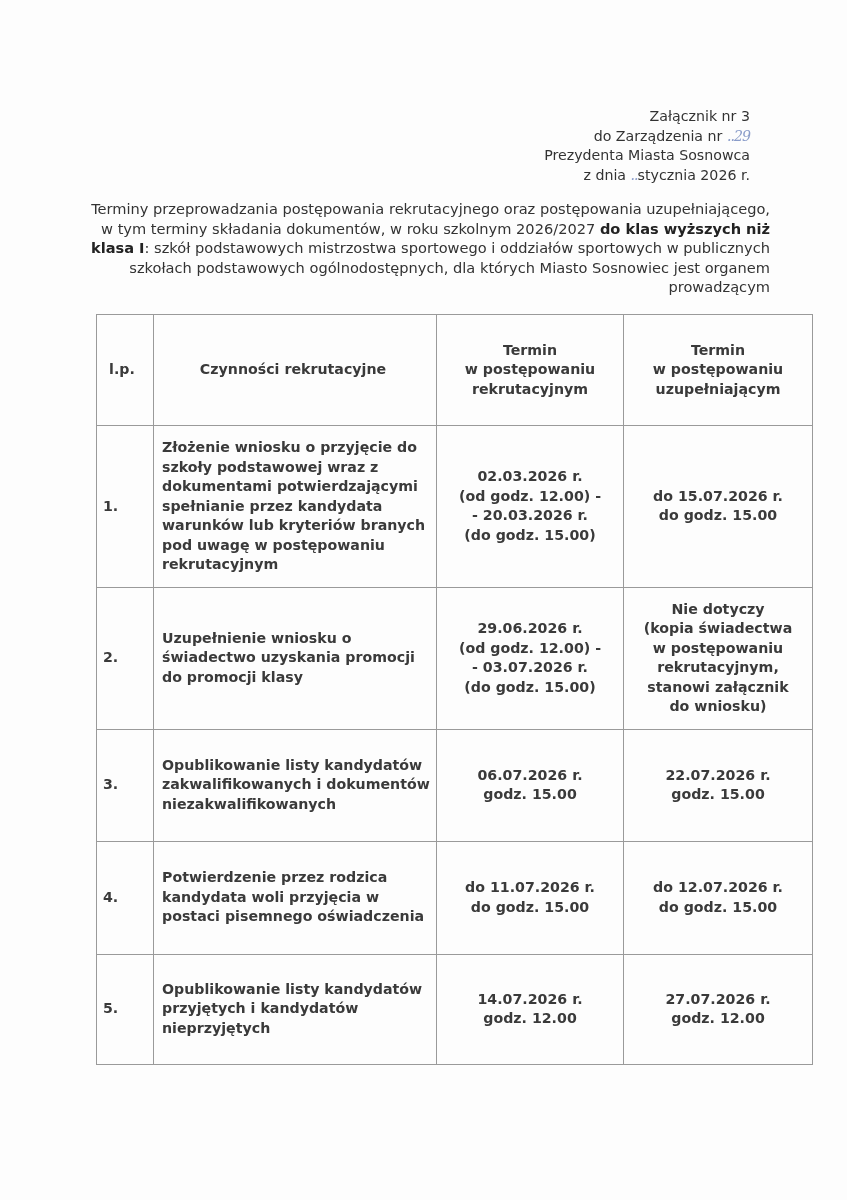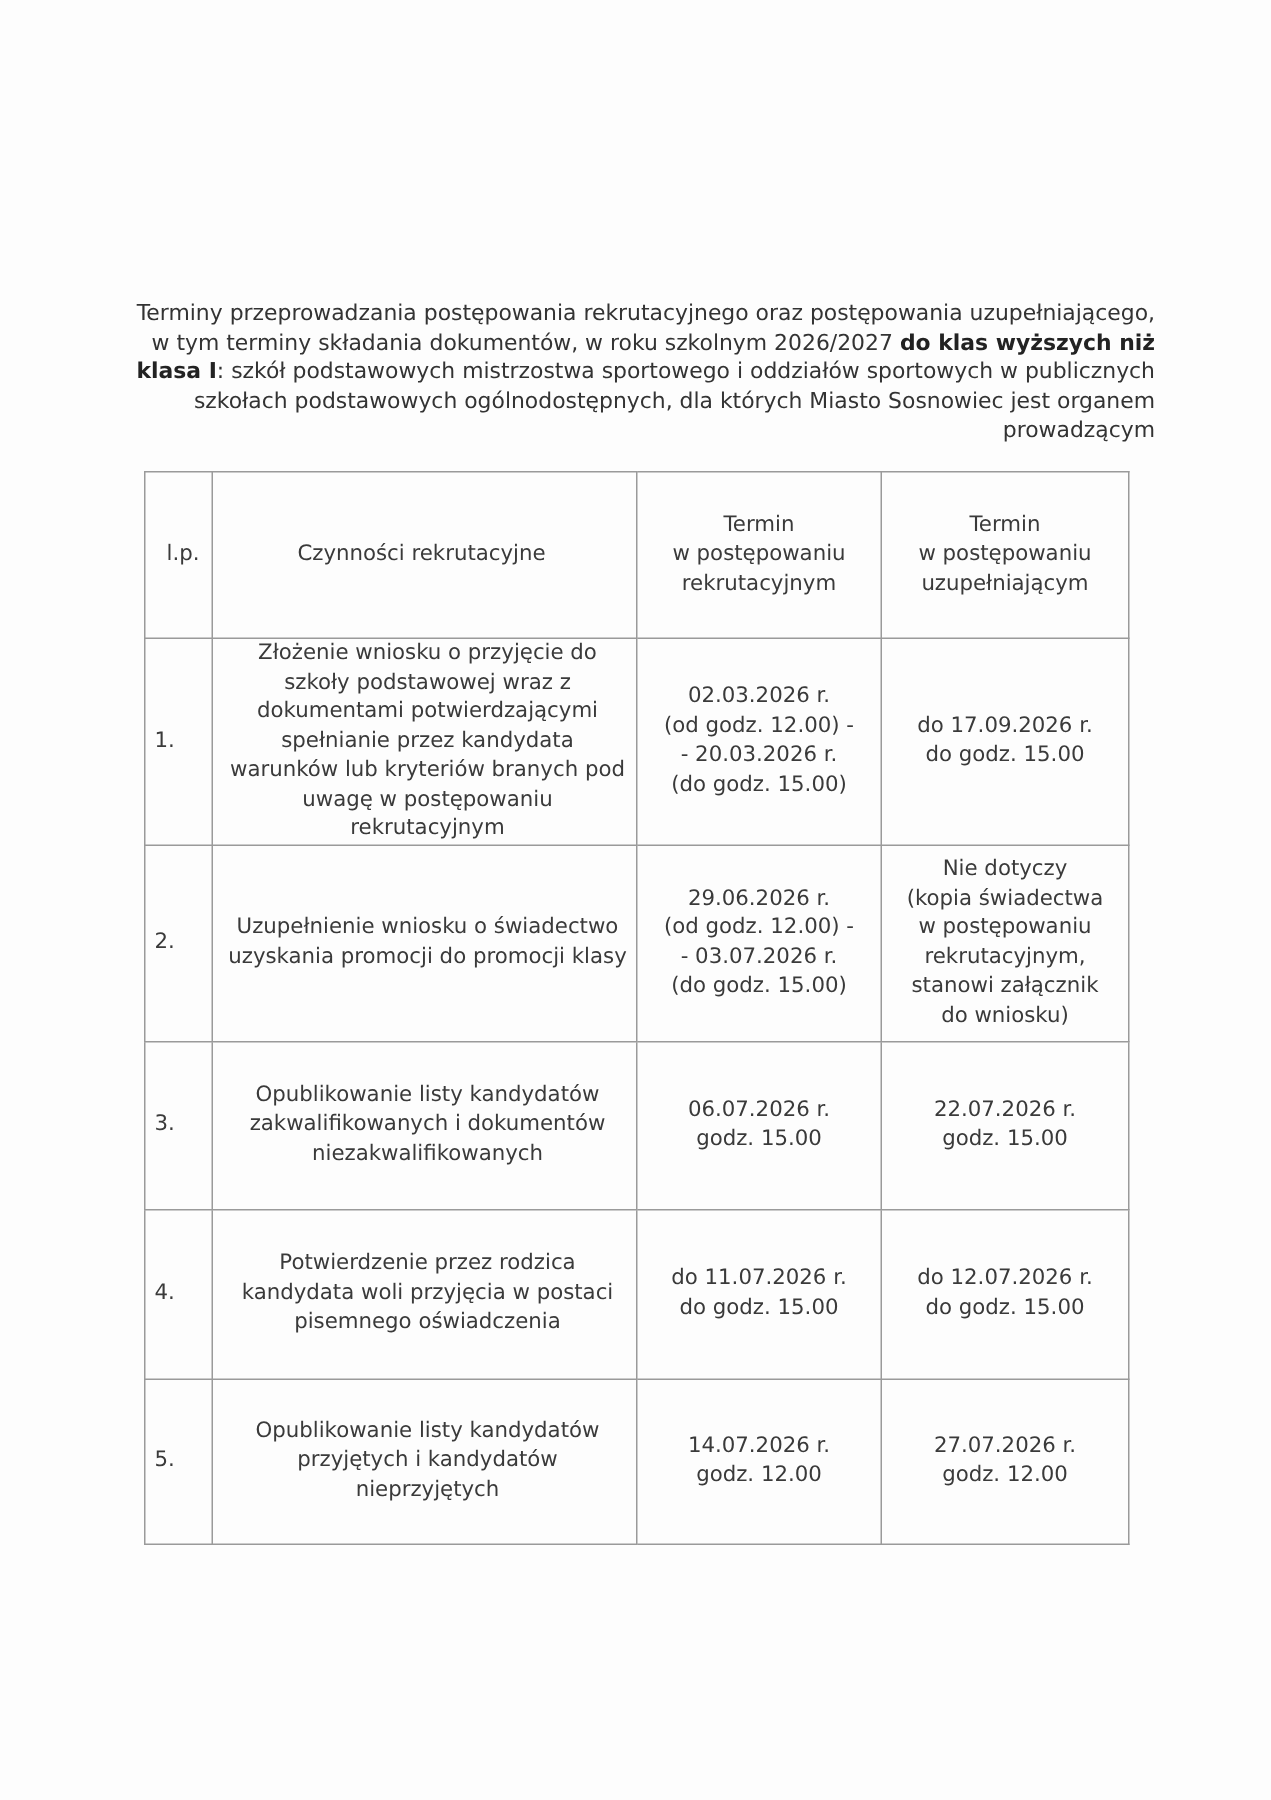--- a/index.html
+++ b/index.html
@@ -8,40 +8,46 @@
     .page { position: absolute; left: 0; top: 0; width: 847px; height: 1200px; background: #fdfdfd; }
     .header-block { position: absolute; right: 97px; top: 107px; text-align: right;
                     font-size: 14.2px; line-height: 19.5px; color: #333; }
     .header-block .line { white-space: nowrap; }
     .hand { color: #8a9cc9; font-style: italic; letter-spacing: -1px; font-family: "DejaVu Serif", serif; }
     .title { position: absolute; left: 90px; width: 680px; top: 199px; text-align: right;
              font-size: 14.6px; line-height: 19.6px; color: #333; }
     .title b { font-family: "DejaVu Sans", sans-serif; font-weight: bold; color: #222; }
     table.sched { position: absolute; left: 96px; top: 314px; border-collapse: collapse;
                   font-size: 14.2px; line-height: 19.5px; color: #3a3a3a; }
-    table.sched td, table.sched th { border: 1.3px solid #9a9a9a; padding: 0; font-weight: normal; vertical-align: middle; }
+    table.sched td, table.sched th { border: 1.3px solid #9a9a9a; padding: 12px; font-weight: bold; vertical-align: middle; }
     .c-lp { width: 38px; text-align: left; padding-left: 6px !important; }
-    .c-act { width: 270px; text-align: center; padding-left: 8px !important; padding-right: 4px !important; }
+    .c-act { width: 270px; text-align: left; padding-left: 8px !important; padding-right: 4px !important; }
     .c-rec { width: 162px; text-align: center; }
     .c-sup { width: 164px; text-align: center; }
     th.c-lp, th.c-act { text-align: center; }
     th.c-act { padding-left: 0 !important; }
     .hdr-row { height: 111px; }
     .r1 { height: 134px; }
     .r2 { height: 131px; }
     .r3 { height: 112px; }
     .r4 { height: 113px; }
     .r5 { height: 110px; }
     .ml { white-space: pre-line; }
   </style>
 </head>
 <body>
 
 <div class="page">
 
+  <div class="header-block">
+    <div class="line">Załącznik nr 3</div>
+    <div class="line"><span>do Zarządzenia nr </span><span class="hand">..29</span></div>
+    <div class="line">Prezydenta Miasta Sosnowca</div>
+    <div class="line"><span>z dnia </span><span class="hand">..</span><span>stycznia 2026 r.</span></div>
+  </div>
 
   <div class="title"><span>Terminy przeprowadzania postępowania rekrutacyjnego oraz postępowania uzupełniającego, w tym terminy składania dokumentów, w roku szkolnym 2026/2027 </span><b>do klas wyższych niż klasa I</b><span>: szkół podstawowych mistrzostwa sportowego i oddziałów sportowych w publicznych szkołach podstawowych ogólnodostępnych, dla których Miasto Sosnowiec jest organem prowadzącym</span></div>
 
   <table class="sched">
     <tbody>
         <tr class="hdr-row">
       <th class="c-lp">l.p.</th>
       <th class="c-act">Czynności rekrutacyjne</th>
       <th class="c-rec ml">Termin
 w postępowaniu
@@ -50,21 +56,21 @@
 w postępowaniu
 uzupełniającym</th>
     </tr>
     <tr class="r1">
       <td class="c-lp">1.</td>
       <td class="c-act">Złożenie wniosku o przyjęcie do szkoły podstawowej wraz z dokumentami potwierdzającymi spełnianie przez kandydata warunków lub kryteriów branych pod uwagę w postępowaniu rekrutacyjnym</td>
       <td class="c-rec ml">02.03.2026 r.
 (od godz. 12.00) -
 - 20.03.2026 r.
 (do godz. 15.00)</td>
-      <td class="c-sup ml">do 17.09.2026 r.
+      <td class="c-sup ml">do 15.07.2026 r.
 do godz. 15.00</td>
     </tr>
     <tr class="r2">
       <td class="c-lp">2.</td>
       <td class="c-act">Uzupełnienie wniosku o świadectwo uzyskania promocji do promocji klasy</td>
       <td class="c-rec ml">29.06.2026 r.
 (od godz. 12.00) -
 - 03.07.2026 r.
 (do godz. 15.00)</td>
       <td class="c-sup ml">Nie dotyczy

